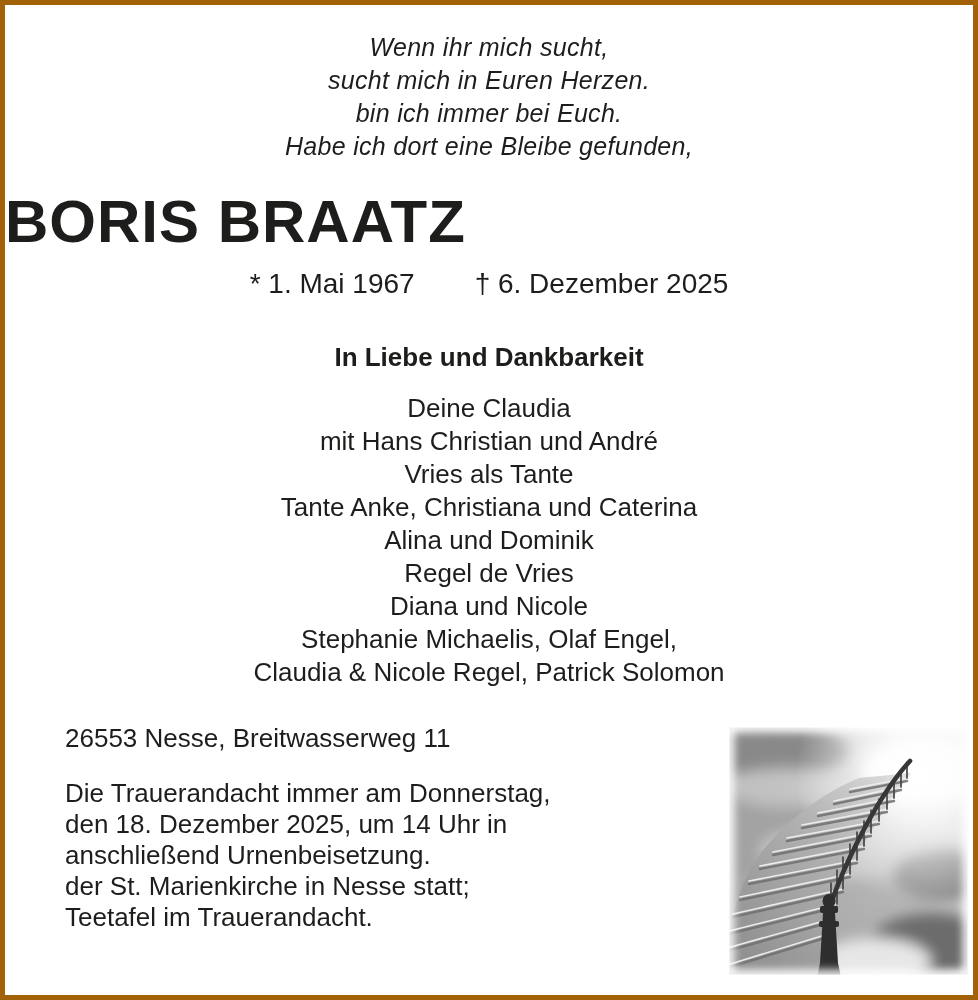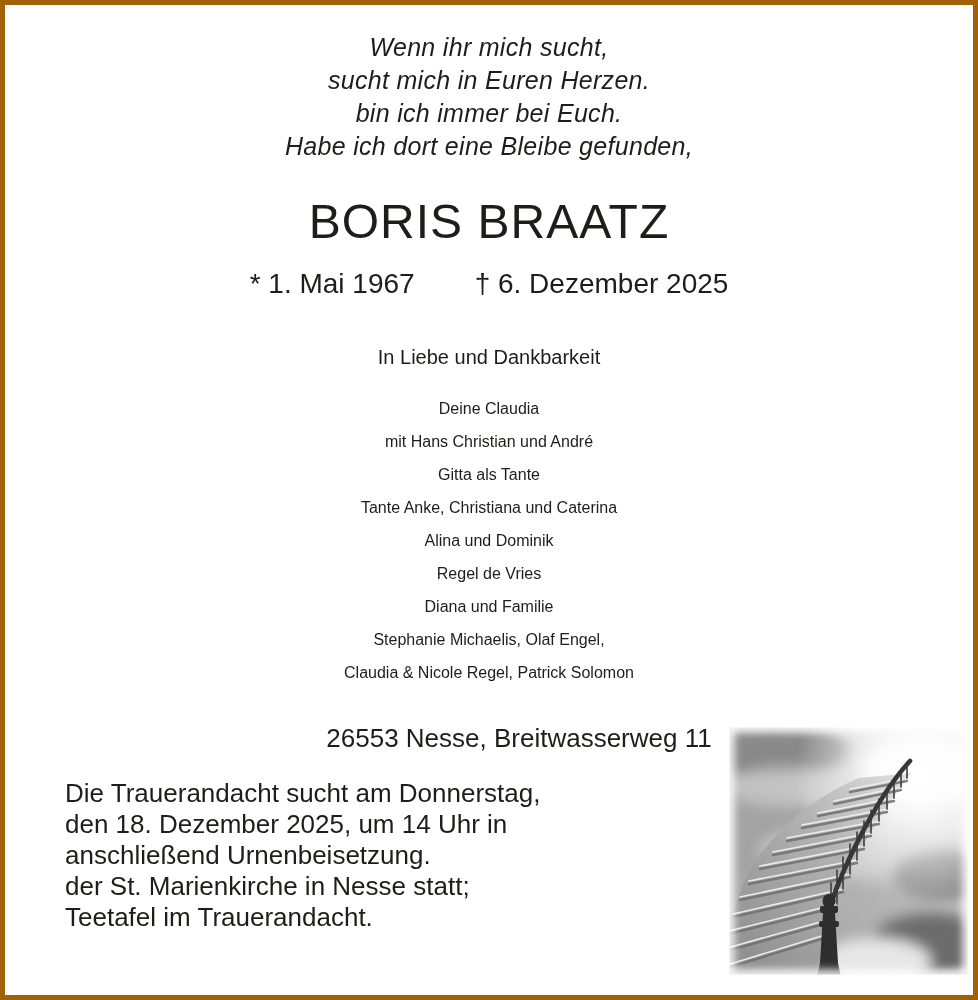--- a/index.html
+++ b/index.html
@@ -19,54 +19,54 @@
     margin-top: 26px;
     text-align: center;
     font-style: italic;
     font-size: 25px;
     line-height: 33px;
     letter-spacing: 0.3px;
   }
 
   .name {
     margin-top: 24px;
-    text-align: center;
-    font-size: 48px;
+    font-size: 60px;
     line-height: 70px;
     letter-spacing: 1px;
-    font-weight: normal;
+    font-weight: bold;
   }
 
   .dates {
     margin-top: 9px;
     display: flex;
     justify-content: center;
     gap: 60px;
     font-size: 28px;
     line-height: 36px;
   }
 
   .dedication {
     margin-top: 38px;
     text-align: center;
-    font-size: 20px;
+    font-size: 26px;
     line-height: 34px;
+    font-weight: bold;
   }
 
   .mourners {
     margin-top: 18px;
     text-align: center;
-    font-size: 16px;
+    font-size: 26px;
     line-height: 33px;
   }
 
   .address {
     margin-top: 33px;
     margin-left: 60px;
-    text-align: center;
+    text-align: left;
     font-size: 26px;
     line-height: 32px;
   }
 
   .funeral {
     margin-top: 24px;
     margin-left: 60px;
     text-align: left;
     font-size: 26px;
     line-height: 31px;
@@ -99,33 +99,33 @@
   <div class="dates">
     <span>* 1. Mai 1967</span>
     <span>† 6. Dezember 2025</span>
   </div>
 
   <div class="dedication">In Liebe und Dankbarkeit</div>
 
   <div class="mourners">
       <div>Deine Claudia</div>
       <div>mit Hans Christian und André</div>
-      <div>Gitta als Tante</div>
+      <div>Vries als Tante</div>
       <div>Tante Anke, Christiana und Caterina</div>
       <div>Alina und Dominik</div>
       <div>Regel de Vries</div>
-      <div>Diana und Familie</div>
+      <div>Diana und Nicole</div>
       <div>Stephanie Michaelis, Olaf Engel,</div>
       <div>Claudia &amp; Nicole Regel, Patrick Solomon</div>
     </div>
 
   <div class="address">26553 Nesse, Breitwasserweg 11</div>
 
   <div class="funeral">
-      <div>Die Trauerandacht sucht am Donnerstag,</div>
+      <div>Die Trauerandacht immer am Donnerstag,</div>
       <div>den 18. Dezember 2025, um 14 Uhr in</div>
       <div>anschließend Urnenbeisetzung.</div>
       <div>der St. Marienkirche in Nesse statt;</div>
       <div>Teetafel im Trauerandacht.</div>
     </div>
 
   <div class="photo" role="img" aria-label="Treppe in den Himmel – stairway into clouds with light">
     <svg viewBox="0 0 243 252" xmlns="http://www.w3.org/2000/svg">
       <defs>
         <linearGradient id="sky" x1="0" y1="1" x2="1" y2="0">

